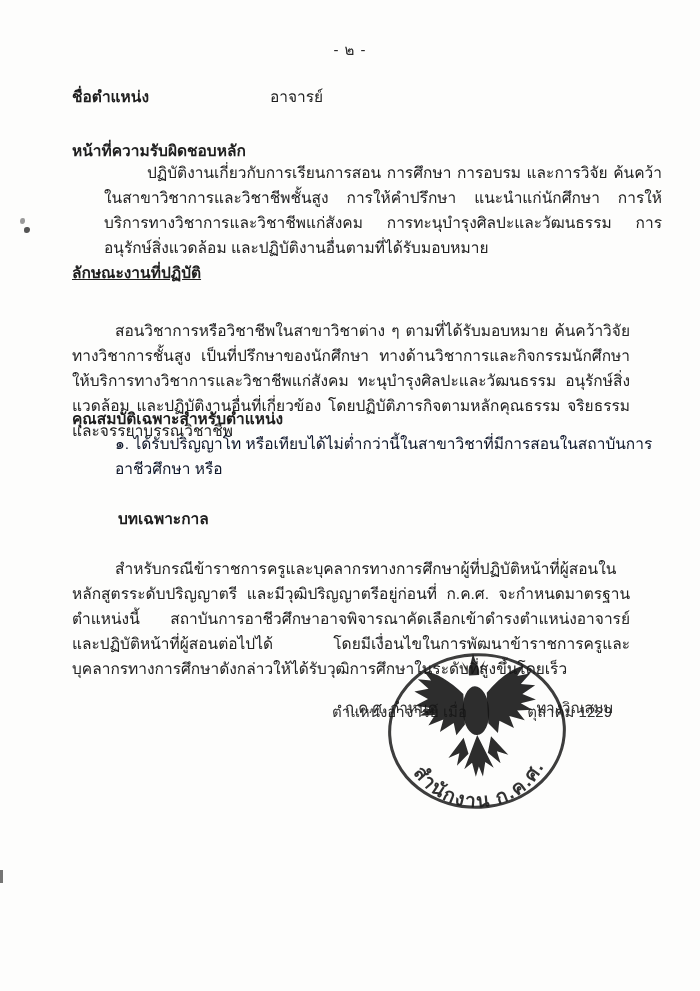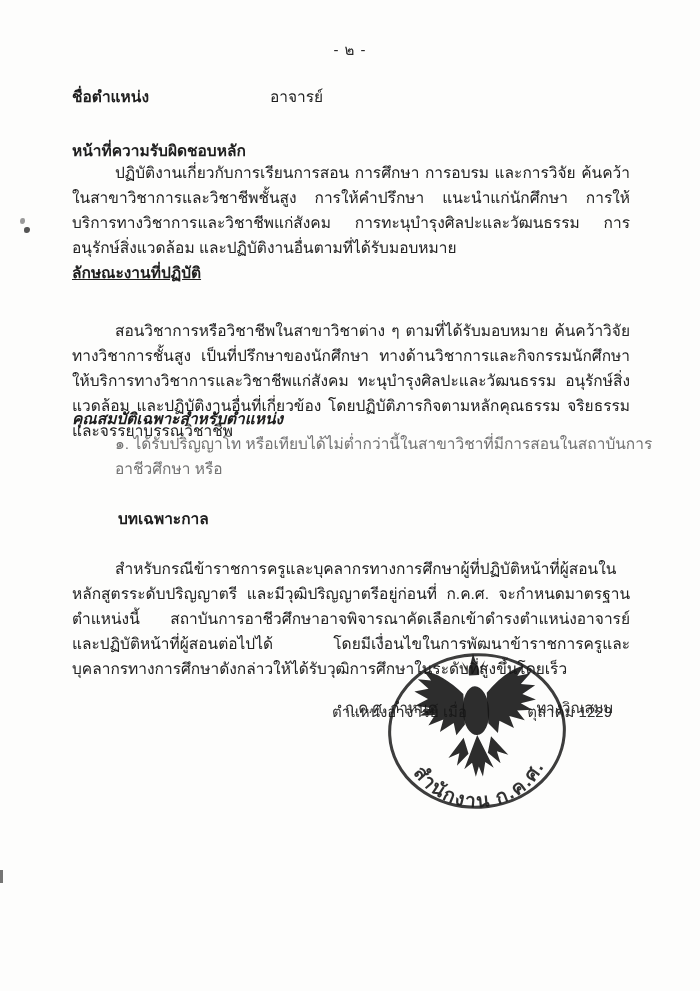--- a/index.html
+++ b/index.html
@@ -15,26 +15,26 @@
   .abs{position:absolute;}
   .pageno{
     left:0;top:38px;width:700px;
     text-align:center;font-size:15px;letter-spacing:1px;color:#2a2a2a;
   }
   .content{left:72px;width:558px;font-size:15.5px;line-height:25px;}
   .row-position{top:84px;}
   .row-position .lbl{display:inline-block;width:198px;font-weight:bold;}
   .sec-head{font-weight:bold;}
   .para{text-align:justify;text-indent:43px;color:#222;}
-  .item{padding-left:43px;color:#737373;}
+  .item{padding-left:43px;color:#0f172a;}
   .h1{top:138px;}
-  .p1{top:160px;}
+  .p1{top:160px;margin-left:32px;}
   .h2{top:260px;text-decoration:underline;}
   .p2{top:285px;margin-top:33px;}
-  .h3{top:406px;font-style:italic;}
+  .h3{top:406px;}
   .it1{top:431px;}
   .it2{top:456px;}
   .h4{top:506px;margin-left:46px;}
   .p3{top:531px;margin-top:25px;}
   .cap{
     font-size:15px;color:#2e2e2e;line-height:22px;
     display:flex;justify-content:space-between;white-space:nowrap;
   }
   .cap1{left:345px;top:697px;width:268px;}
   .cap2{left:332px;top:701px;width:280px;}

